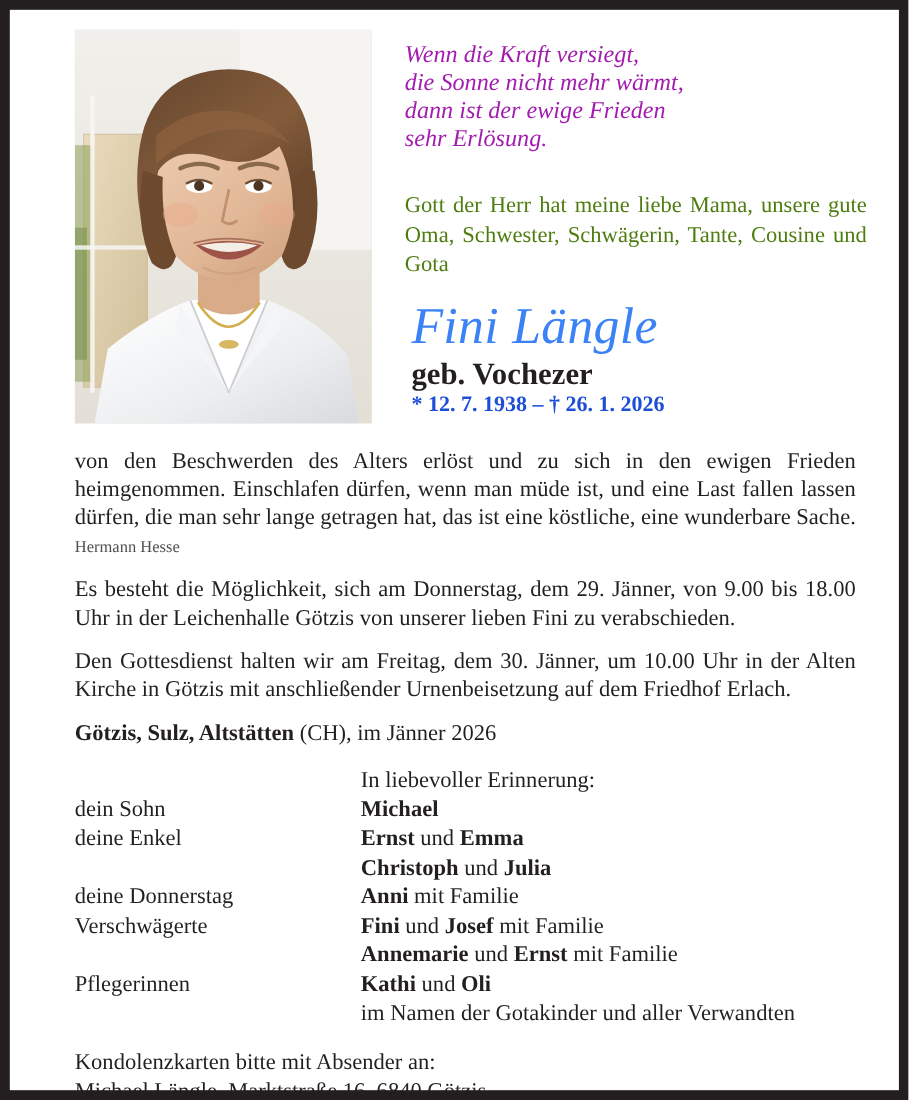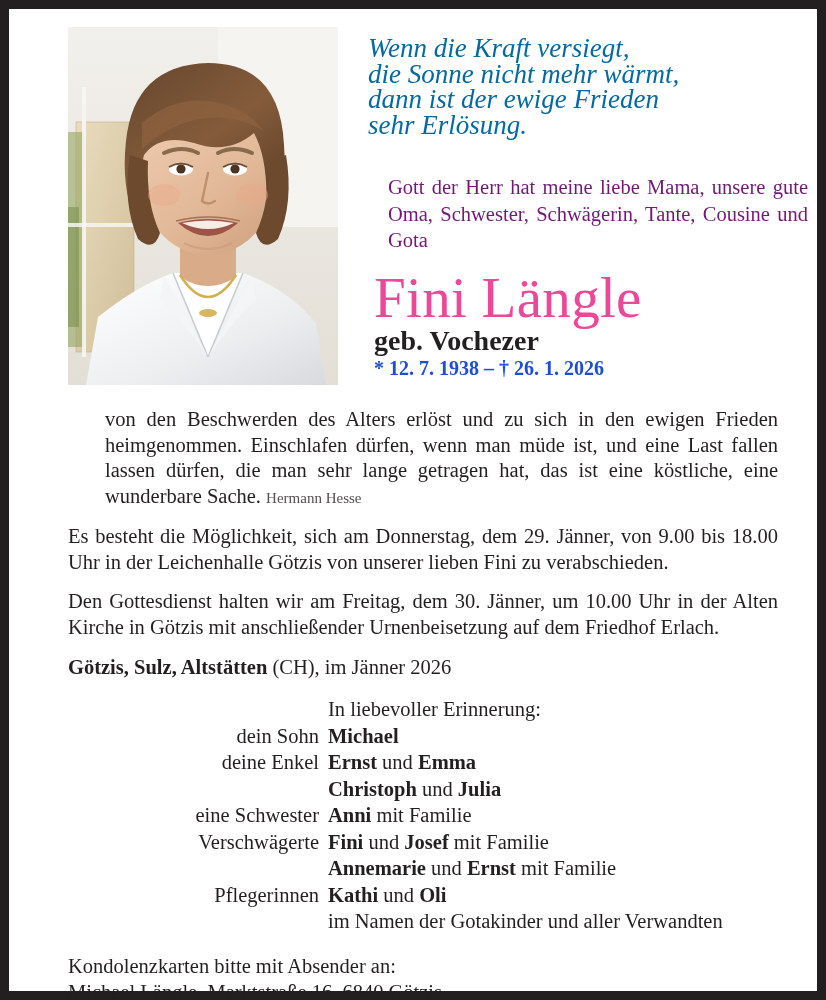--- a/index.html
+++ b/index.html
@@ -49,49 +49,49 @@
     background: #e9e7e2;
   }
   .photo svg { display: block; width: 100%; height: 100%; }
 
   .quote {
     position: absolute;
     left: 359px;
     top: 27px;
     width: 420px;
     font-style: italic;
-    font-size: 27px;
+    font-size: 22px;
     line-height: 25.5px;
-    color: #0369a1;
+    color: #a21caf;
   }
 
   .intro {
     position: absolute;
     left: 359px;
     top: 165px;
     width: 420px;
     font-size: 20.5px;
     line-height: 26.5px;
     text-align: justify;
     text-align-last: left;
-    color: #701a75;
-    margin-left: 20px;
+    color: #4d7c0f;
   }
 
   .name-block {
     position: absolute;
     left: 365px;
     top: 262px;
     width: 420px;
   }
   .name {
-    font-size: 57px;
+    font-size: 47px;
     line-height: 53px;
     letter-spacing: 0.3px;
-    color: #ec4899;
+    color: #3b82f6;
+    font-style: italic;
   }
   .maiden {
     font-size: 28px;
     font-weight: bold;
     line-height: 25px;
     margin-top: 4px;
     color: #231f20;
   }
   .dates {
     font-size: 20px;
@@ -110,21 +110,21 @@
   }
 
   .para {
     font-size: 20.5px;
     line-height: 25.5px;
     text-align: justify;
     text-align-last: left;
     margin: 0 0 14px 0;
     color: #231f20;
   }
-  .para.tight { margin-bottom: 13px; margin-left: 37px; }
+  .para.tight { margin-bottom: 13px; }
   .attribution {
     font-size: 15px;
     color: #53504f;
   }
 
   .place-line {
     font-size: 20.5px;
     line-height: 26px;
     margin: 12px 0 0 0;
     color: #231f20;
@@ -137,21 +137,20 @@
     border-collapse: collapse;
   }
   .family td {
     font-size: 20.5px;
     line-height: 26.5px;
     padding: 0;
     vertical-align: baseline;
     color: #231f20;
   }
   .family td.label {
-    text-align: right;
     padding-right: 9px;
     width: 251px;
     white-space: nowrap;
   }
   .family td.names {
     text-align: left;
     white-space: nowrap;
   }
   .family td.names b { font-weight: bold; }
 
@@ -302,21 +301,21 @@
             </tr>
             <tr>
               <td class="label">deine Enkel</td>
               <td class="names"><b>Ernst</b> und <b>Emma</b></td>
             </tr>
             <tr>
               <td class="label"></td>
               <td class="names"><b>Christoph</b> und <b>Julia</b></td>
             </tr>
             <tr>
-              <td class="label">eine Schwester</td>
+              <td class="label">deine Donnerstag</td>
               <td class="names"><b>Anni</b> mit Familie</td>
             </tr>
             <tr>
               <td class="label">Verschwägerte</td>
               <td class="names"><b>Fini</b> und <b>Josef</b> mit Familie</td>
             </tr>
             <tr>
               <td class="label"></td>
               <td class="names"><b>Annemarie</b> und <b>Ernst</b> mit Familie</td>
             </tr>

